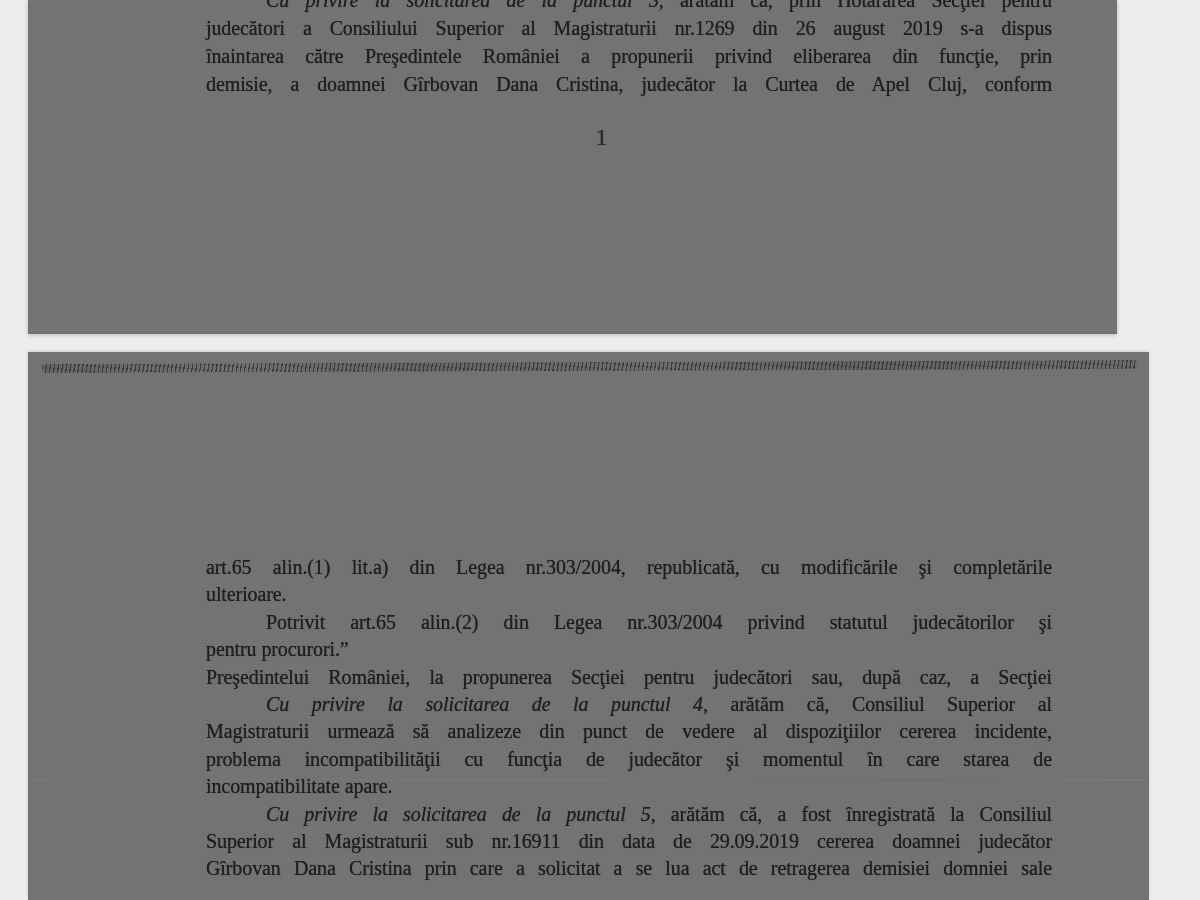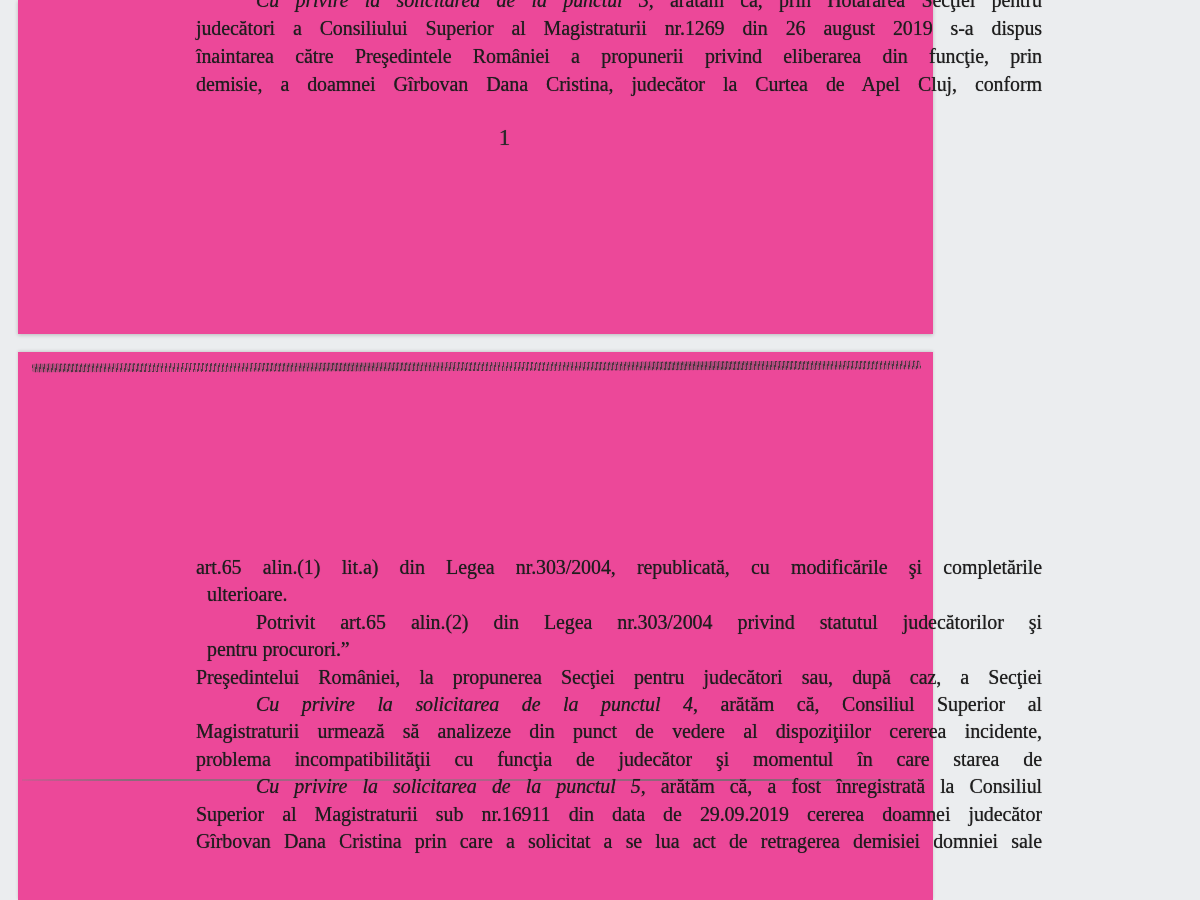--- a/index.html
+++ b/index.html
@@ -5,46 +5,46 @@
   html, body { margin: 0; padding: 0; }
   body {
     width: 1200px; height: 900px;
     background: #ebedef;
     overflow: hidden;
     position: relative;
     font-family: "Liberation Serif", serif;
   }
   .page {
     position: absolute;
-    left: 18px;
-    width: 915px;
-    background: #ec4899;
+    left: 28px;
+    width: 1089px;
+    background: #737373;
   }
   #page1 { top: 0; height: 334px; box-shadow: 0 1px 4px rgba(0,0,0,0.22); }
-  #page2 { top: 352px; height: 548px; box-shadow: 0 -1px 3px rgba(0,0,0,0.15); }
+  #page2 { top: 352px; height: 548px; box-shadow: 0 -1px 3px rgba(0,0,0,0.15); padding-left: 32px; }
   .gap { position: absolute; left: 0; top: 334px; width: 1200px; height: 18px; }
 
   .textcol {
     position: absolute;
     left: 178px;
     width: 846px;
     color: #1e1e1e;
     font-size: 20px;
     letter-spacing: -0.1px;
   }
   #p1col { top: -14px; line-height: 28px; }
   #p2col { top: 202px; line-height: 27.4px; }
 
   .line {
     text-align: justify;
     text-align-last: justify;
     text-shadow: 0 0 0.7px rgba(25,25,25,0.8);
     white-space: normal;
   }
-  .line.endp { text-align-last: left; margin-left: 11px; }
+  .line.endp { text-align-last: left; }
   .line.ind  { text-indent: 60px; }
   .it { font-style: italic; }
 
   .pagenum {
     position: absolute;
     top: 124px; left: 0; width: 100%;
     text-align: center;
     text-indent: 58px;
     font-size: 24px;
     color: #2a2a2a;
@@ -95,17 +95,18 @@
   <div class="scan-line"></div>
   <div id="p2col" class="textcol">
     <div class="line">art.65 alin.(1) lit.a) din Legea nr.303/2004, republicată, cu modificările şi completările</div>
     <div class="line endp">ulterioare.</div>
     <div class="line ind">Potrivit art.65 alin.(2) din Legea nr.303/2004 privind statutul judecătorilor şi</div>
     <div class="line endp">pentru procurori.”</div>
     <div class="line">Preşedintelui României, la propunerea Secţiei pentru judecători sau, după caz, a Secţiei</div>
     <div class="line ind"><span class="it">Cu privire la solicitarea de la punctul 4</span><span>, arătăm că, Consiliul Superior al</span></div>
     <div class="line">Magistraturii urmează să analizeze din punct de vedere al dispoziţiilor cererea incidente,</div>
     <div class="line">problema incompatibilităţii cu funcţia de judecător şi momentul în care starea de</div>
+    <div class="line endp">incompatibilitate apare.</div>
     <div class="line ind"><span class="it">Cu privire la solicitarea de la punctul 5</span><span>, arătăm că, a fost înregistrată la Consiliul</span></div>
     <div class="line">Superior al Magistraturii sub nr.16911 din data de 29.09.2019 cererea doamnei judecător</div>
     <div class="line">Gîrbovan Dana Cristina prin care a solicitat a se lua act de retragerea demisiei domniei sale</div>
   </div>
 </div>
 
 </body></html>

